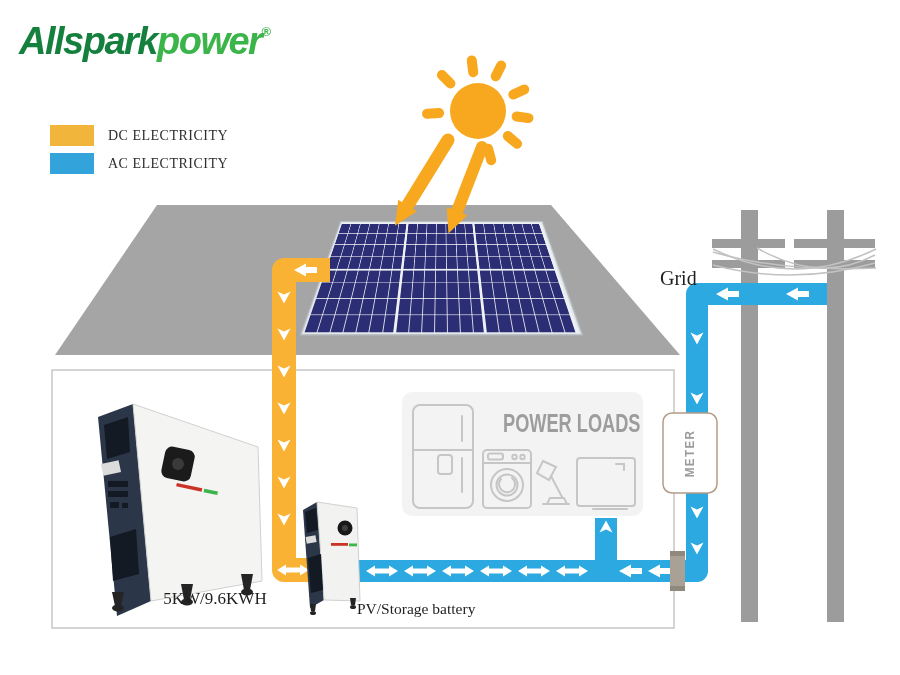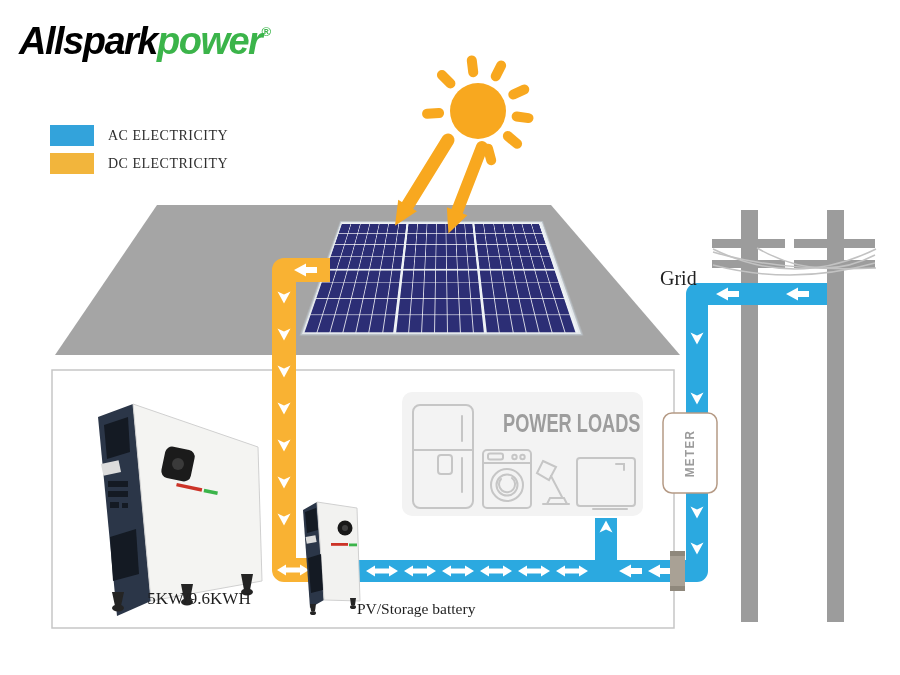--- a/index.html
+++ b/index.html
@@ -4,21 +4,21 @@
 <style>
   html,body{margin:0;padding:0;background:#fff;}
   .stage{position:relative;width:900px;height:675px;background:#fff;overflow:hidden;
          font-family:"Liberation Sans",sans-serif;}
   .layer{position:absolute;left:0;top:0;}
   .z1{z-index:1}.z3{z-index:3}
 
   
   .logo{position:absolute;left:19px;top:22px;z-index:4;font-style:italic;font-weight:bold;
         font-size:38px;letter-spacing:-1.5px;line-height:1;}
-  .logo .w1{color:#000000;}
+  .logo .w1{color:#15803d;}
   .logo .w2{color:#3BB44A;margin-top:21px;}
   .logo .reg{color:#3BB44A;font-size:13px;vertical-align:18px;font-style:normal;letter-spacing:0;}
 
   
   .legend{position:absolute;left:50px;top:125px;z-index:4;}
   .legend-row{display:flex;align-items:center;margin-bottom:7px;height:21px;}
   .swatch{width:44px;height:21px;margin-right:14px;}
   .sw-dc{background:#F2B53C;}
   .sw-ac{background:#33A3DB;}
   .legend-label{font-family:"Liberation Serif",serif;font-size:14px;color:#2e2e2e;letter-spacing:0.5px;}
@@ -32,21 +32,21 @@
       repeating-linear-gradient(90deg, rgba(0,0,0,0) 0 12.1px, rgba(255,255,255,0.8) 12.1px 13.1px),
       repeating-linear-gradient(0deg,  rgba(0,0,0,0) 0 21.2px, rgba(255,255,255,0.8) 21.2px 22.2px);
     border:2.5px solid #e4e8eb;box-shadow:0 0 0 1.5px #bcc3c9;
     transform-origin:50% 100%;
     transform:perspective(240px) rotateX(31deg);}
 
   
   .lbl{position:absolute;z-index:4;font-family:"Liberation Serif",serif;color:#1f1f1f;}
   .grid-lbl{left:660px;top:267px;font-size:20px;}
   .pv-lbl{left:341px;top:600px;font-size:15.5px;margin-left:16px;}
-  .main-cap{left:120px;top:588px;width:158px;text-align:center;font-size:17px;line-height:21px;}
+  .main-cap{left:136px;top:588px;width:158px;text-align:center;font-size:17px;line-height:21px;}
   .pl-title{left:503px;top:408px;font-family:"Liberation Sans",sans-serif;font-weight:bold;
             font-size:26px;color:#9d9d9d;transform:scaleX(0.7);transform-origin:left top;white-space:nowrap;}
   .meter-lbl{left:649px;top:446px;width:80px;text-align:center;font-family:"Liberation Sans",sans-serif;
              font-weight:bold;font-size:13px;color:#9b9b9b;letter-spacing:1.5px;
              transform:rotate(-90deg) scaleX(0.9);}
 </style>
 </head>
 <body>
 
 <div class="stage">
@@ -235,27 +235,27 @@
       </g>
     </g>
   </svg>
 
   <div class="logo">
     <span class="w1">Allspark</span><span class="w2">power</span><span class="reg">®</span>
   </div>
 
   <div class="legend">
     <div class="legend-row">
+      <div class="swatch sw-dc"></div>
+      <div class="legend-label">DC ELECTRICITY</div>
+    </div>
+    <div class="legend-row">
       <div class="swatch sw-ac"></div>
       <div class="legend-label">AC ELECTRICITY</div>
     </div>
-    <div class="legend-row">
-      <div class="swatch sw-dc"></div>
-      <div class="legend-label">DC ELECTRICITY</div>
-    </div>
   </div>
 
   <div class="lbl grid-lbl">Grid</div>
   <div class="lbl pl-title">POWER LOADS</div>
   <div class="lbl meter-lbl">METER</div>
 
   <div class="lbl main-cap">
     <div>5KW/9.6KWH</div>
   </div>
 

